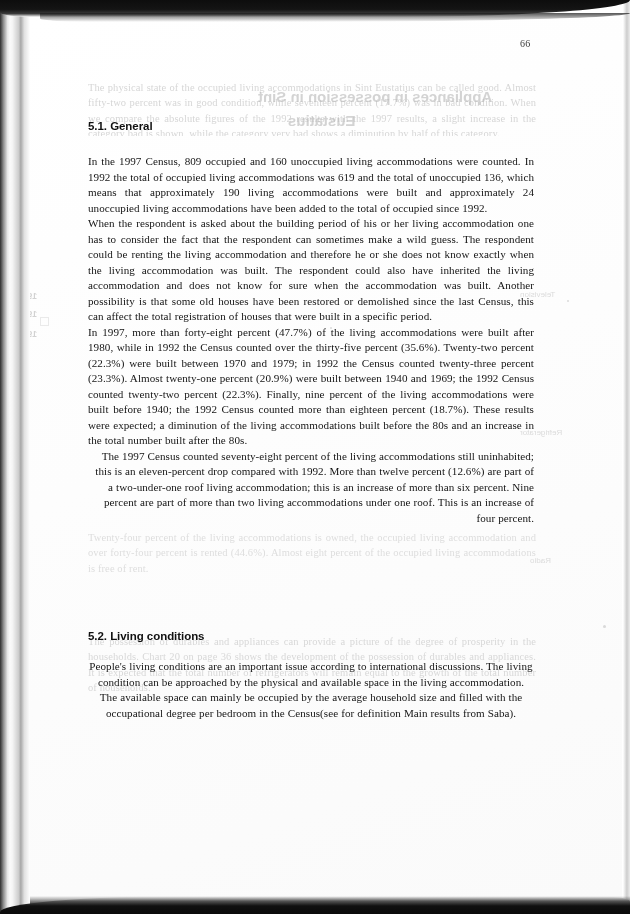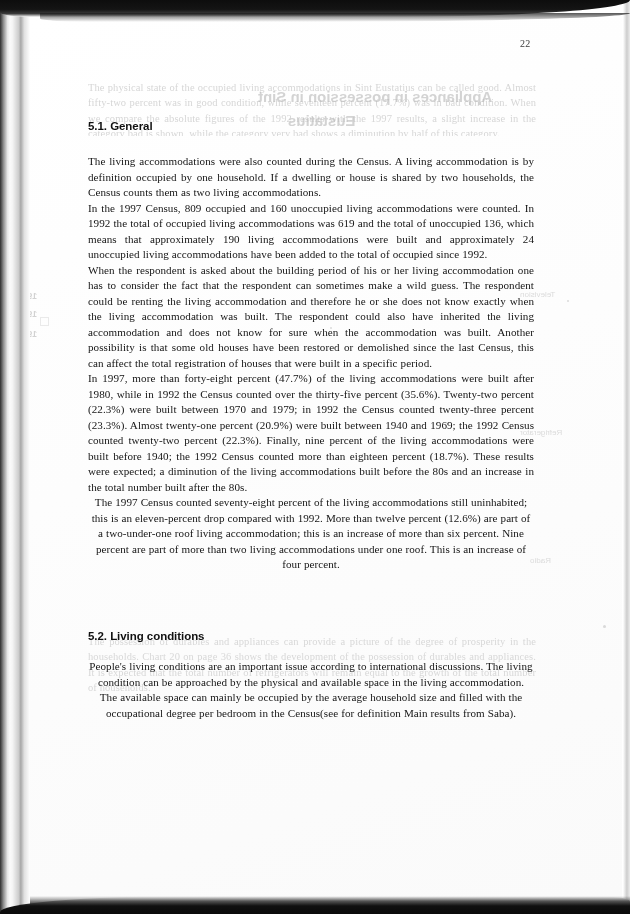--- a/index.html
+++ b/index.html
@@ -175,21 +175,21 @@
     color: #141414;
     text-align: justify;
     text-justify: inter-word;
     letter-spacing: 0.05px;
     word-spacing: 0.2px;
   }
   .body-block p {
     margin: 0;
     text-align: justify;
   }
-  .body-block p:last-child { text-align: center; }
+  .body-block p:last-child { text-align: right; }
   .blk-1 { top: 154px; }
   .blk-2 { top: 659px; }
   .blk-2 p { text-align: justify; }
   .blk-2 p:last-child { text-align: center; }
 
   
   .speck {
     position: absolute;
     background: #bdbdbd;
     border-radius: 50%;
@@ -213,37 +213,37 @@
 
     <div class="ghost-years" style="left:18px; top:288px; width:42px;">1997</div>
     <div class="ghost-years" style="left:18px; top:306px; width:42px;">1992</div>
     <div class="ghost-years" style="left:18px; top:326px; width:42px;">1981</div>
     <div class="ghost-box" style="left:40px; top:317px; width:7px; height:7px;"></div>
 
     <div class="ghost-word mirror" style="left:520px; top:290px;">Television</div>
     <div class="ghost-word mirror" style="left:520px; top:428px;">Refrigerator</div>
     <div class="ghost-word mirror" style="left:530px; top:556px;">Radio</div>
 
+    <div class="ghost-body" style="left:88px; top:530px; width:448px; height:44px; overflow:hidden; opacity:0.6;">Twenty-four percent of the living accommodations is owned, the occupied living accommodation and over forty-four percent is rented (44.6%). Almost eight percent of the occupied living accommodations is free of rent.</div>
 
     <div class="ghost-body" style="left:88px; top:634px; width:448px; height:112px; overflow:hidden; opacity:0.7;">The possession of durables and appliances can provide a picture of the degree of prosperity in the households. Chart 20 on page 36 shows the development of the possession of durables and appliances. It is expected that the total number of refrigerators will remain equal to the growth of the total number of households.</div>
 
     <div class="speck" style="left:603px; top:625px; width:3px; height:3px;"></div>
     <div class="speck" style="left:567px; top:300px; width:2px; height:2px;"></div>
     <div class="speck" style="left:330px; top:327px; width:2px; height:2px;"></div>
   </div>
 
   <div class="content">
 
-    <div class="page-number">22</div>
+    <div class="page-number">66</div>
 
 
     <div class="h2 h2-general">5.1. General</div>
 
     <div class="body-block blk-1">
-      <p>The living accommodations were also counted during the Census. A living accommodation is by definition occupied by one household. If a dwelling or house is shared by two households, the Census counts them as two living accommodations.</p>
       <p>In the 1997 Census, 809 occupied and 160 unoccupied living accommodations were counted. In 1992 the total of occupied living accommodations was 619 and the total of unoccupied 136, which means that approximately 190 living accommodations were built and approximately 24 unoccupied living accommodations have been added to the total of occupied since 1992.</p>
       <p>When the respondent is asked about the building period of his or her living accommodation one has to consider the fact that the respondent can sometimes make a wild guess. The respondent could be renting the living accommodation and therefore he or she does not know exactly when the living accommodation was built. The respondent could also have inherited the living accommodation and does not know for sure when the accommodation was built. Another possibility is that some old houses have been restored or demolished since the last Census, this can affect the total registration of houses that were built in a specific period.</p>
       <p>In 1997, more than forty-eight percent (47.7%) of the living accommodations were built after 1980, while in 1992 the Census counted over the thirty-five percent (35.6%). Twenty-two percent (22.3%) were built between 1970 and 1979; in 1992 the Census counted twenty-three percent (23.3%). Almost twenty-one percent (20.9%) were built between 1940 and 1969; the 1992 Census counted twenty-two percent (22.3%). Finally, nine percent of the living accommodations were built before 1940; the 1992 Census counted more than eighteen percent (18.7%). These results were expected; a diminution of the living accommodations built before the 80s and an increase in the total number built after the 80s.</p>
       <p>The 1997 Census counted seventy-eight percent of the living accommodations still uninhabited; this is an eleven-percent drop compared with 1992. More than twelve percent (12.6%) are part of a two-under-one roof living accommodation; this is an increase of more than six percent. Nine percent are part of more than two living accommodations under one roof. This is an increase of four percent.</p>
     </div>
 
     <div class="h2 h2-living">5.2. Living conditions</div>
 
     <div class="body-block blk-2">
       <p>People's living conditions are an important issue according to international discussions. The living condition can be approached by the physical and available space in the living accommodation. The available space can mainly be occupied by the average household size and filled with the occupational degree per bedroom in the Census(see for definition Main results from Saba).</p>

